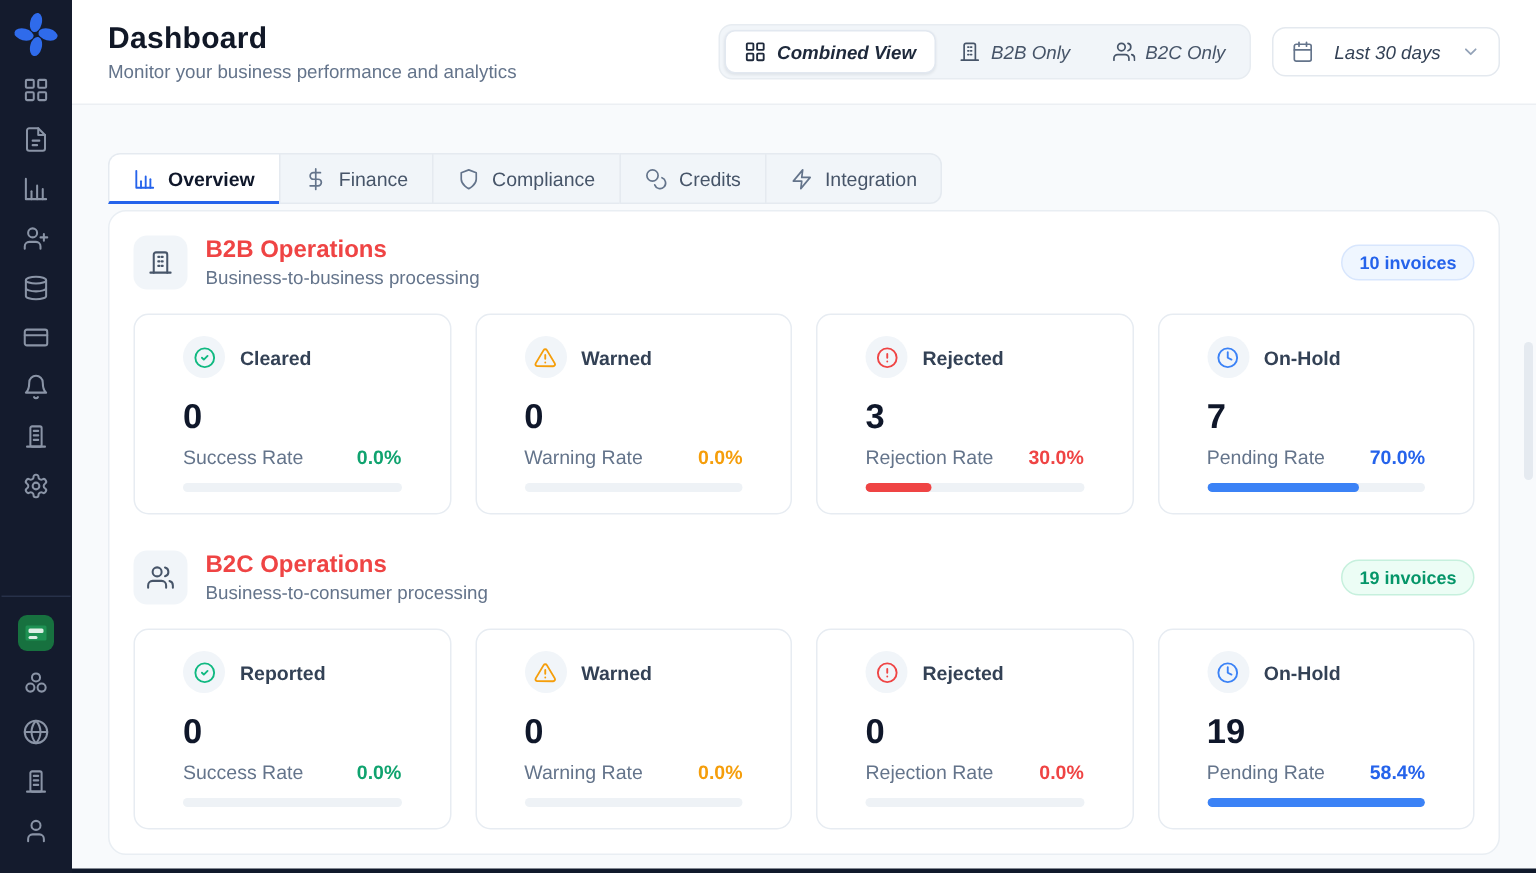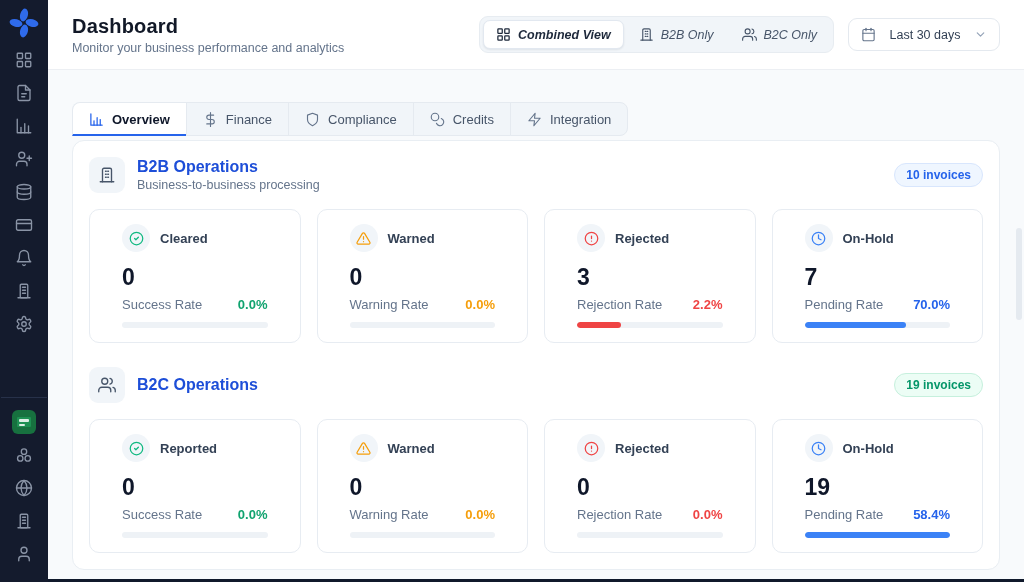--- a/index.html
+++ b/index.html
@@ -46,21 +46,21 @@
   }
   .toggle-seg.active {
     background:#fff; border-color:#E2E8F0; box-shadow:0 1px 2px rgba(16,24,40,.08);
     color:#1E293B; font-weight:700;
   }
   .seg-ic { width:15px; height:15px; color:#475569; }
   .toggle-seg.active .seg-ic { color:#1E293B; }
   .date-btn {
     display:flex; align-items:center; gap:10px; min-width:152px; justify-content:space-between;
     background:#fff; border:1px solid #E4E9EF; border-radius:9px; padding:8px 12px;
-    font-size:12.5px; color:#334155; cursor:pointer;
+    font-size:12.5px; color:#334155; cursor:pointer;font-style:italic;
   }
   .date-ic { width:15px; height:15px; color:#64748B; }
   .chev-ic { width:13px; height:13px; color:#94A3B8; }
 
   
   .content { padding:32px 24px 0; }
   .tabs { display:flex; }
   .tab {
     display:flex; align-items:center; gap:8px; padding:9px 16px 8px;
     font-size:13px; color:#475569; background:#F1F5F9;
@@ -77,21 +77,21 @@
 
   
   .panel { background:#fff; border:1px solid #E9EEF3; border-radius:12px; margin-top:4px; padding:16px; }
   .section + .section { margin-top:24px; }
   .section-head { display:flex; align-items:center; gap:12px; }
   .section-icon {
     width:36px; height:36px; border-radius:9px; background:#F1F5F9; color:#475569;
     display:grid; place-items:center; flex:none;
   }
   .section-icon .si { width:18px; height:18px; }
-  .section-title { font-size:16px; font-weight:700; color:#1d4ed8; }
+  .section-title { font-size:16px; font-weight:700; color:#ef4444; }
   .section-sub { font-size:12.5px; color:#64748B; margin-top:2px; }
   .badge {
     margin-left:auto; font-size:12px; font-weight:700; padding:4px 11px; border-radius:999px; white-space:nowrap;
   }
   .badge-blue  { background:#EFF6FF; color:#2563EB; border:1px solid #D8E6FD; }
   .badge-green { background:#ECFDF5; color:#059669; border:1px solid #C6F0DD; }
 
   
   .cards { display:grid; grid-template-columns:repeat(4,1fr); gap:16px; margin-top:16px; }
   .card { background:#fff; border:1px solid #E7ECF2; border-radius:10px; padding:14px 32px; }
@@ -407,21 +407,21 @@
                       <line x1="12" y1="8" x2="12" y2="12"></line>
                       <line x1="12" y1="16" x2="12.01" y2="16"></line>
                     </svg>
                   </span>
                 </span>
               <span class="card-label">Rejected</span>
             </div>
             <div class="card-value">3</div>
             <div class="card-rate">
               <span class="rate-label">Rejection Rate</span>
-              <span class="rate-value" style="color: rgb(239, 68, 68);">2.2%</span>
+              <span class="rate-value" style="color: rgb(239, 68, 68);">30.0%</span>
             </div>
             <div class="progress">
                 <div class="progress-fill" style="width: 30%; background-color: rgb(239, 68, 68);"></div>
               </div>
           </div>
           <div class="card">
             <div class="card-head">
               <span class="icon-circle">
                   <span class="ci" style="color: rgb(59, 130, 246);">
                     <svg viewBox="0 0 24 24" fill="none" stroke="currentColor" stroke-width="2" stroke-linecap="round" stroke-linejoin="round">
@@ -451,20 +451,21 @@
                 <svg viewBox="0 0 24 24" fill="none" stroke="currentColor" stroke-width="1.8" stroke-linecap="round" stroke-linejoin="round">
                   <path d="M17 21v-2a4 4 0 0 0-4-4H5a4 4 0 0 0-4 4v2"></path>
                   <circle cx="9" cy="7" r="4"></circle>
                   <path d="M23 21v-2a4 4 0 0 0-3-3.87"></path>
                   <path d="M16 3.13a4 4 0 0 1 0 7.75"></path>
                 </svg>
               </span>
             </span>
           <div>
             <div class="section-title">B2C Operations</div>
+            <div class="section-sub">Business-to-consumer processing</div>
           </div>
           <span class="badge badge-green">19 invoices</span>
         </div>
         <div class="cards">
           <div class="card">
             <div class="card-head">
               <span class="icon-circle">
                   <span class="ci" style="color: rgb(16, 185, 129);">
                     <svg viewBox="0 0 24 24" fill="none" stroke="currentColor" stroke-width="2" stroke-linecap="round" stroke-linejoin="round">
                       <circle cx="12" cy="12" r="10"></circle>

